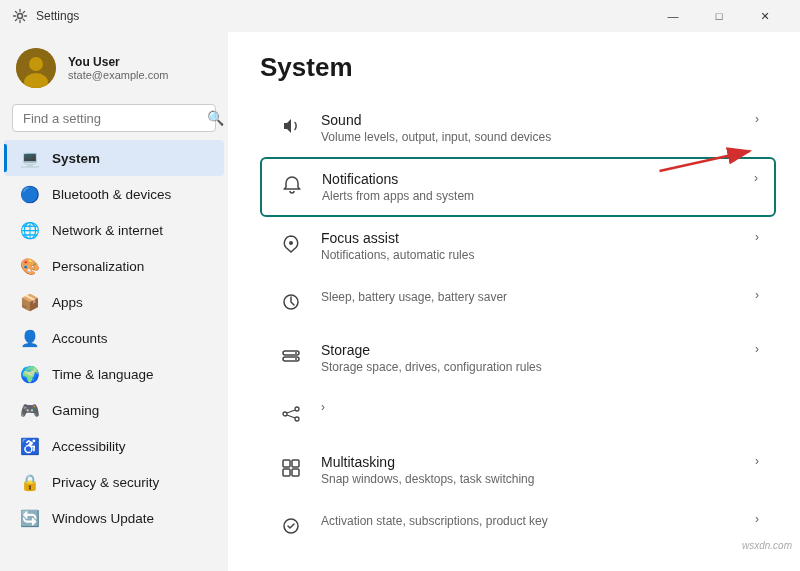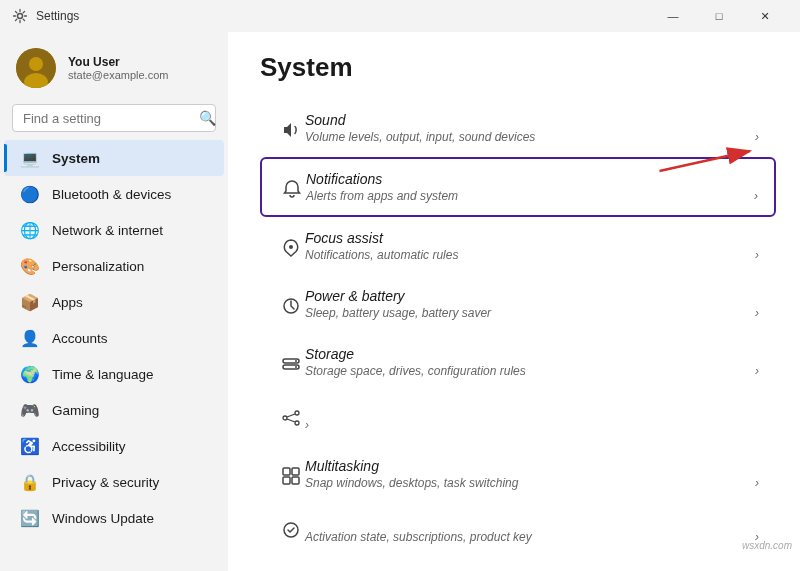--- a/index.html
+++ b/index.html
@@ -106,21 +106,21 @@
     }
 
     .search-box {
       margin: 0 12px 8px 12px;
       display: flex;
       align-items: center;
       background: #fff;
       border: 1px solid #ccc;
       border-radius: 4px;
       padding: 5px 10px;
-      gap: 0;
+      gap: 8px;
     }
     .search-input {
       border: none;
       outline: none;
       font-size: 13px;
       color: #333;
       background: transparent;
       flex: 1;
     }
     .search-icon-svg {
@@ -179,31 +179,30 @@
       margin-bottom: 16px;
     }
 
     .settings-list {
       display: flex;
       flex-direction: column;
     }
 
     .setting-item {
       display: flex;
-      align-items: flex-end;
+      align-items: flex-start;
       padding: 12px 16px;
       border-radius: 6px;
       cursor: pointer;
-      gap: 0;
+      gap: 16px;
       position: relative;
       border: 1px solid transparent;
-      font-style: italic;
     }
     .setting-item.highlighted {
-      border: 2px solid #4c1d95;
+      border: 2px solid #0f766e;
       background: #fff;
     }
 
     .setting-icon {
       width: 28px;
       height: 28px;
       display: flex;
       align-items: center;
       justify-content: center;
       flex-shrink: 0;
@@ -391,21 +390,20 @@
       <span class="setting-arrow">›</span>
     </div>
         <div class="setting-item">
       <div class="setting-icon">
             <svg width="20" height="20" viewBox="0 0 20 20" fill="none">
               <circle cx="10" cy="10" r="7" stroke="#444" stroke-width="1.5" fill="none"></circle>
               <path d="M10 5v5l3 3" stroke="#444" stroke-width="1.5" stroke-linecap="round" fill="none"></path>
             </svg>
           </div>
       <div class="setting-text">
-        <span class="setting-title">Power &amp; battery</span>
         <span class="setting-desc">Sleep, battery usage, battery saver</span>
       </div>
       <span class="setting-arrow">›</span>
     </div>
         <div class="setting-item">
       <div class="setting-icon">
             <svg width="20" height="20" viewBox="0 0 20 20" fill="none">
               <rect x="2" y="5" width="16" height="4" rx="2" stroke="#444" stroke-width="1.5" fill="none"></rect>
               <rect x="2" y="11" width="16" height="4" rx="2" stroke="#444" stroke-width="1.5" fill="none"></rect>
               <circle cx="15" cy="7" r="1" fill="#444"></circle>

